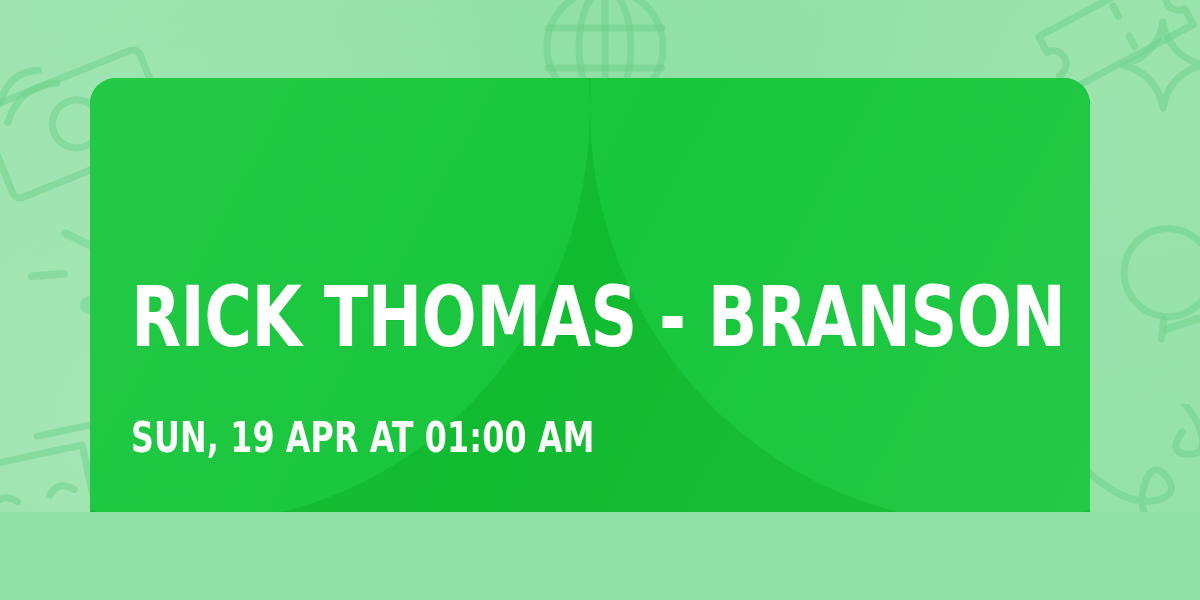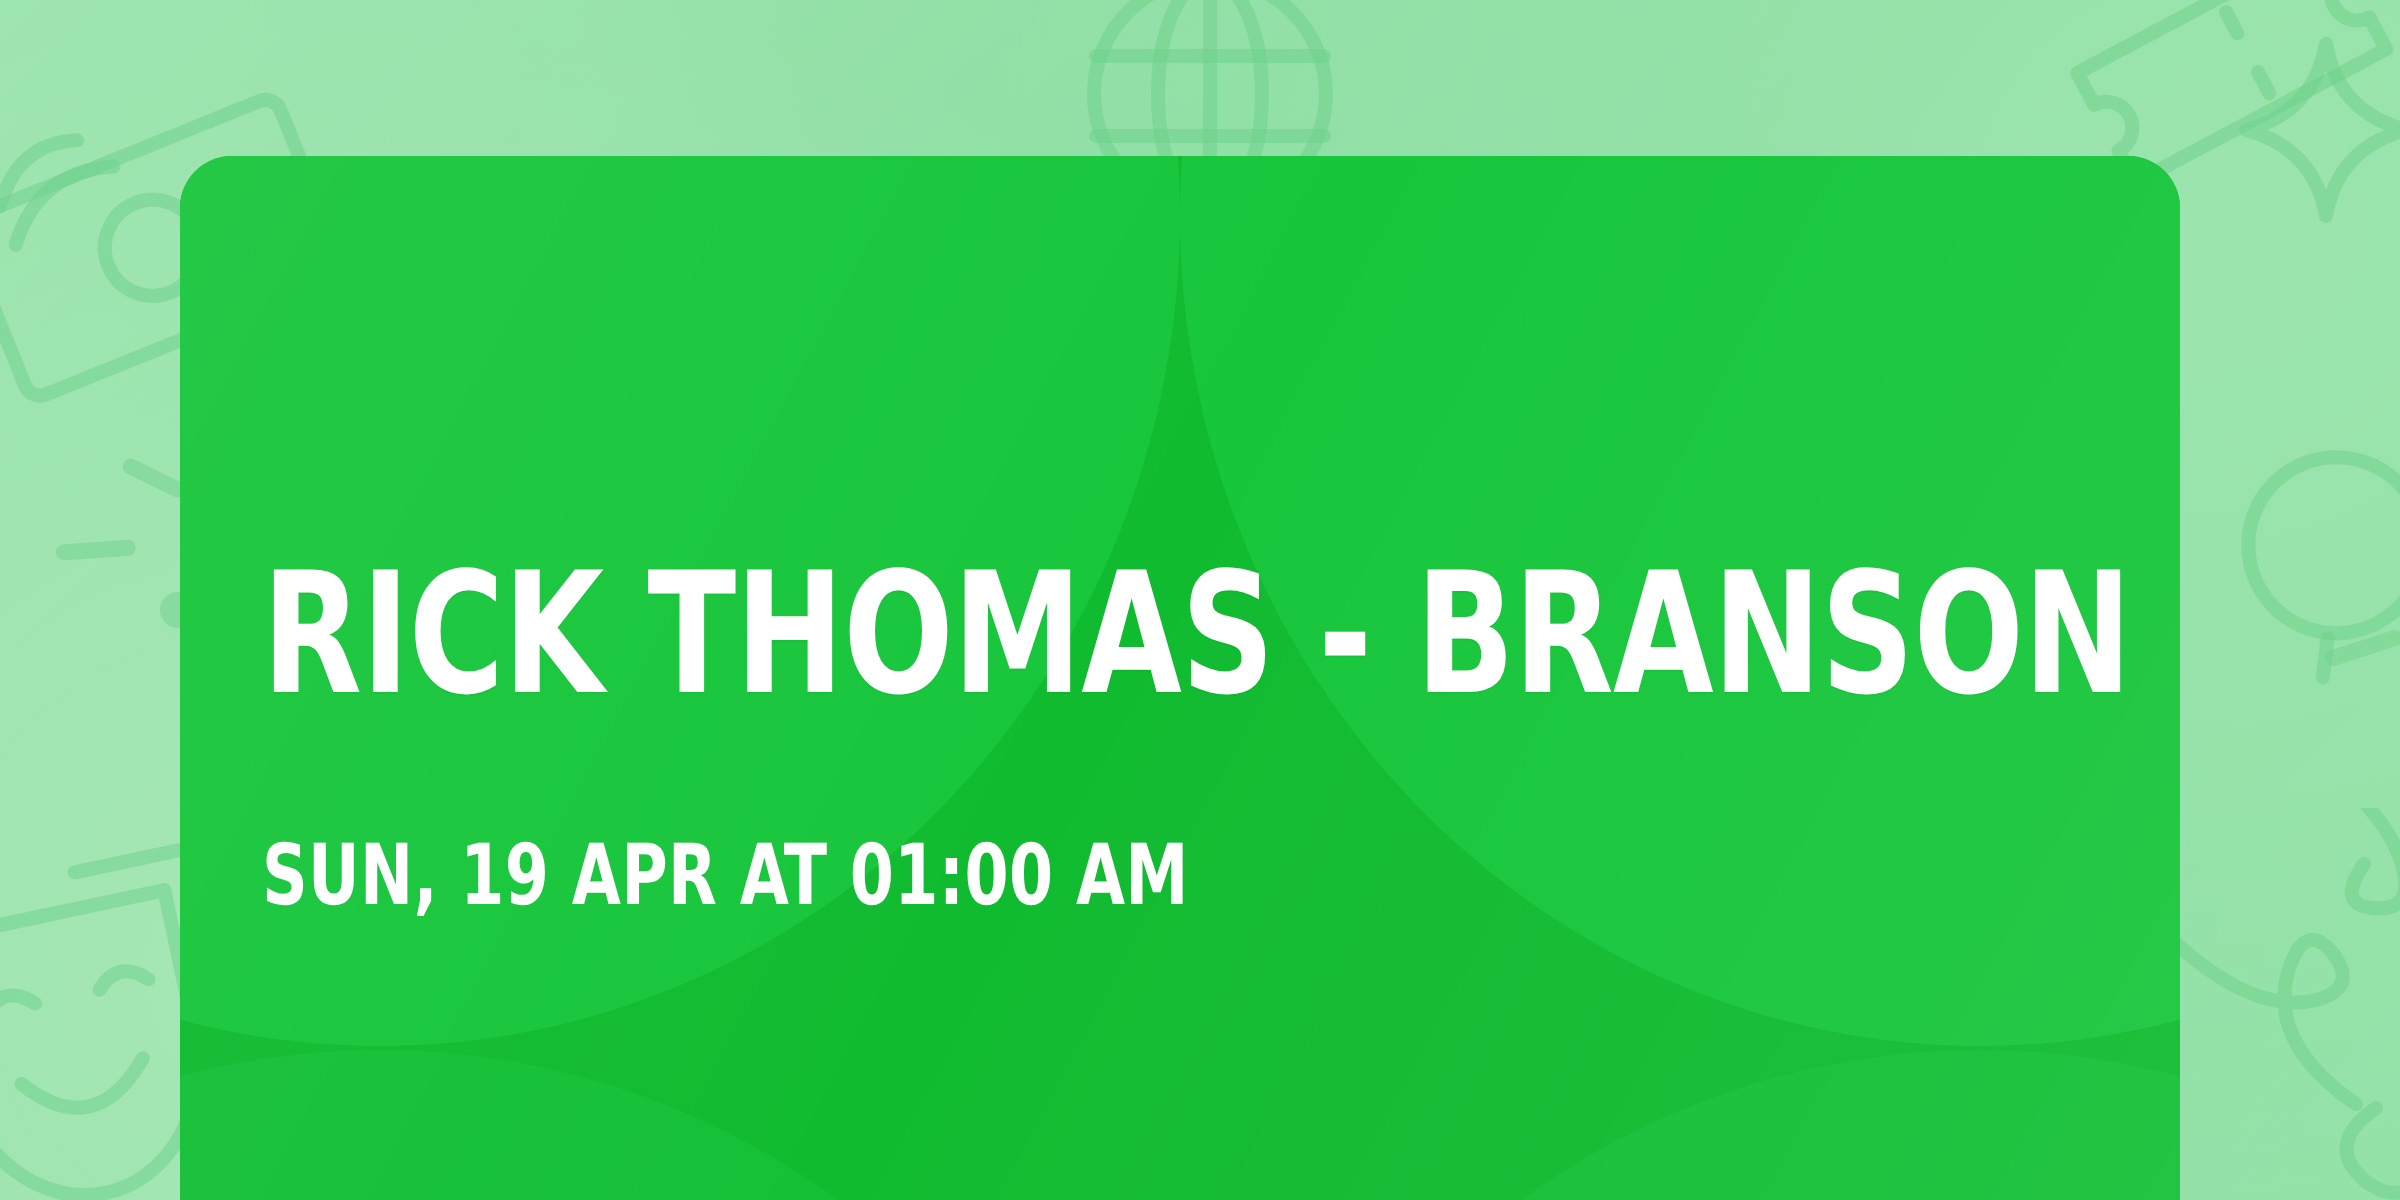--- a/index.html
+++ b/index.html
@@ -9,21 +9,21 @@
     width:1200px;
     height:600px;
     overflow:hidden;
     background:#8ee0a4;
     font-family:"Liberation Sans", sans-serif;
   }
 
   #stage {
     position:relative;
     width:1200px;
-    height:600px;
+    height:512px;
     overflow:hidden;
     background:#a21caf;
   }
 
   
   .bg-wash {
     position:absolute;
     inset:0;
     background:
       radial-gradient(circle at 12% 82%, #a6e7b6 0%, rgba(166,231,182,0) 48%),

